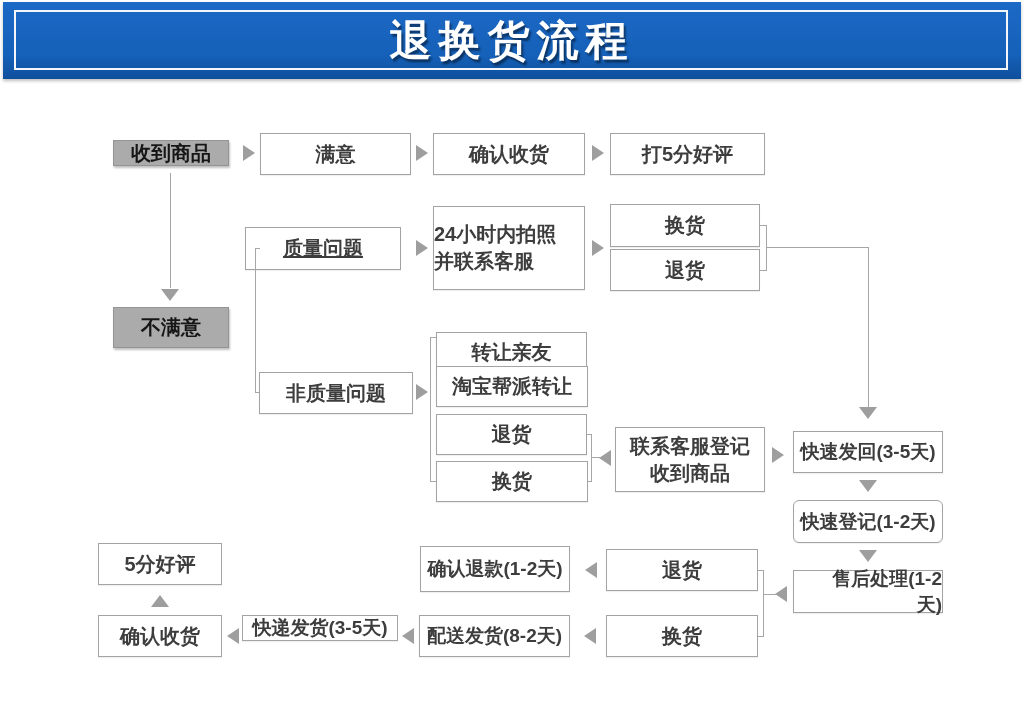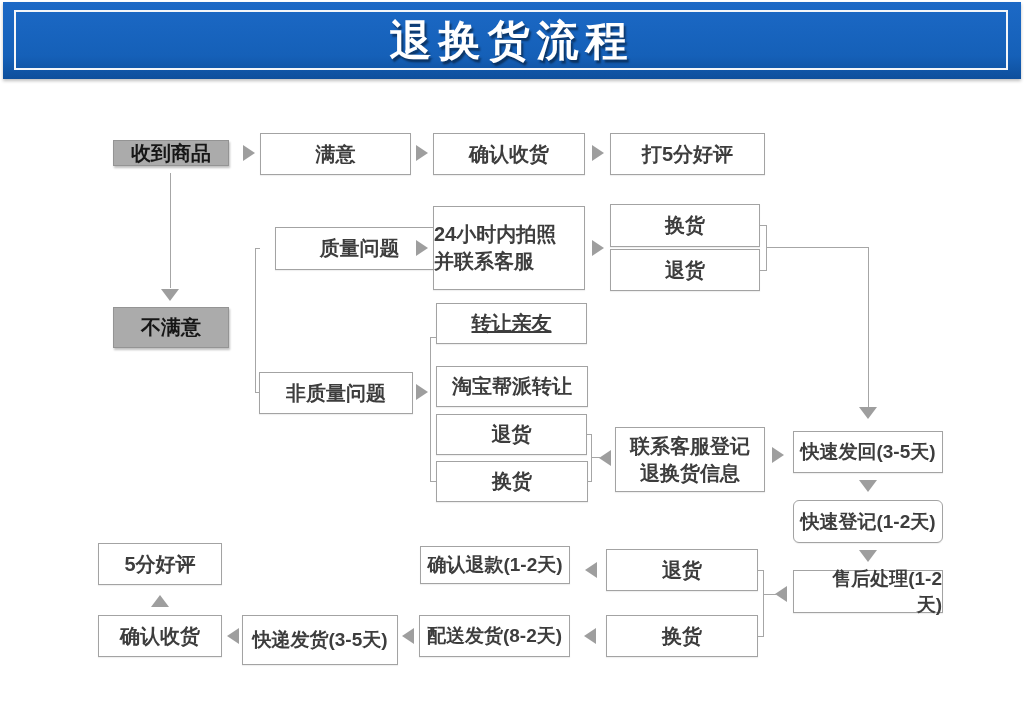--- a/index.html
+++ b/index.html
@@ -47,46 +47,46 @@
   <div class="banner">
     <div class="banner-inner"></div>
     <div class="banner-title">退换货流程</div>
   </div>
 
   <div class="node gray" style="left:113px;top:140px;width:116px;height:26px;">收到商品</div>
   <div class="node" style="left:260px;top:133px;width:151px;height:42px;">满意</div>
   <div class="node" style="left:433px;top:133px;width:152px;height:42px;">确认收货</div>
   <div class="node" style="left:610px;top:133px;width:155px;height:42px;">打5分好评</div>
 
-  <div class="node" style="left:275px;top:227px;width:169px;height:43px;">质量问题</div>
+  <div class="node" style="left:245px;top:227px;width:156px;height:43px;text-decoration:underline;">质量问题</div>
   <div class="node left" style="left:433px;top:206px;width:152px;height:84px;">24小时内拍照
 并联系客服</div>
   <div class="node" style="left:610px;top:204px;width:150px;height:43px;">换货</div>
   <div class="node" style="left:610px;top:249px;width:150px;height:42px;">退货</div>
 
   <div class="node gray" style="left:113px;top:307px;width:116px;height:41px;">不满意</div>
   <div class="node" style="left:259px;top:372px;width:154px;height:42px;">非质量问题</div>
 
-  <div class="node" style="left:436px;top:303px;width:151px;height:41px;text-decoration:underline;">转让亲友</div>
+  <div class="node" style="left:436px;top:332px;width:151px;height:41px;">转让亲友</div>
   <div class="node" style="left:436px;top:366px;width:152px;height:41px;">淘宝帮派转让</div>
   <div class="node" style="left:436px;top:414px;width:151px;height:41px;">退货</div>
   <div class="node" style="left:436px;top:461px;width:152px;height:41px;">换货</div>
 
   <div class="node" style="left:615px;top:427px;width:150px;height:65px;">联系客服登记
-退换货信息</div>
+收到商品</div>
 
   <div class="node small" style="left:793px;top:431px;width:150px;height:42px;">快速发回(3-5天)</div>
   <div class="node small" style="left:793px;top:500px;width:150px;height:43px;border-radius:6px;">快速登记(1-2天)</div>
   <div class="node small" style="left:793px;top:570px;width:150px;height:43px;padding-left:20px;">售后处理(1-2天)</div>
 
   <div class="node" style="left:606px;top:549px;width:152px;height:42px;">退货</div>
   <div class="node" style="left:606px;top:615px;width:152px;height:42px;">换货</div>
-  <div class="node small" style="left:420px;top:546px;width:150px;height:38px;">确认退款(1-2天)</div>
+  <div class="node small" style="left:420px;top:546px;width:150px;height:46px;">确认退款(1-2天)</div>
   <div class="node small" style="left:419px;top:615px;width:151px;height:42px;">配送发货(8-2天)</div>
-  <div class="node small" style="left:242px;top:615px;width:156px;height:50px;">快递发货(3-5天)</div>
+  <div class="node small" style="left:242px;top:615px;width:156px;height:26px;">快递发货(3-5天)</div>
   <div class="node" style="left:98px;top:615px;width:124px;height:42px;">确认收货</div>
   <div class="node" style="left:98px;top:543px;width:124px;height:42px;">5分好评</div>
 
   <div class="ln v" style="left:170px;top:173px;height:115px;"></div>
 
   <div class="ln v" style="left:255px;top:248px;height:145px;"></div>
   <div class="ln h" style="left:255px;top:248px;width:5px;"></div>
   <div class="ln h" style="left:255px;top:392px;width:5px;"></div>
 
   <div class="ln v" style="left:430px;top:337px;height:145px;"></div>

